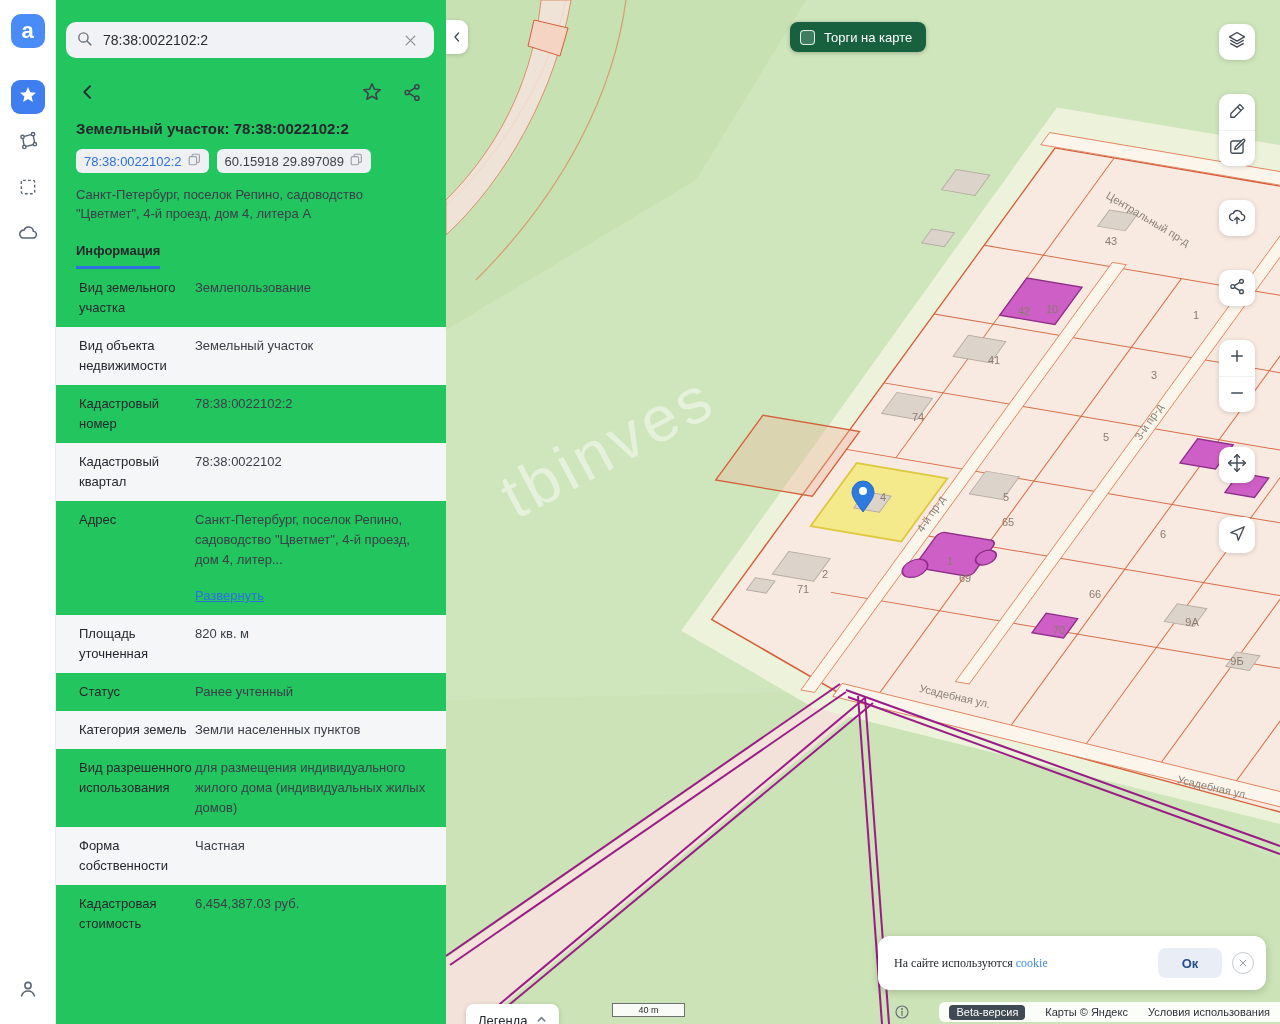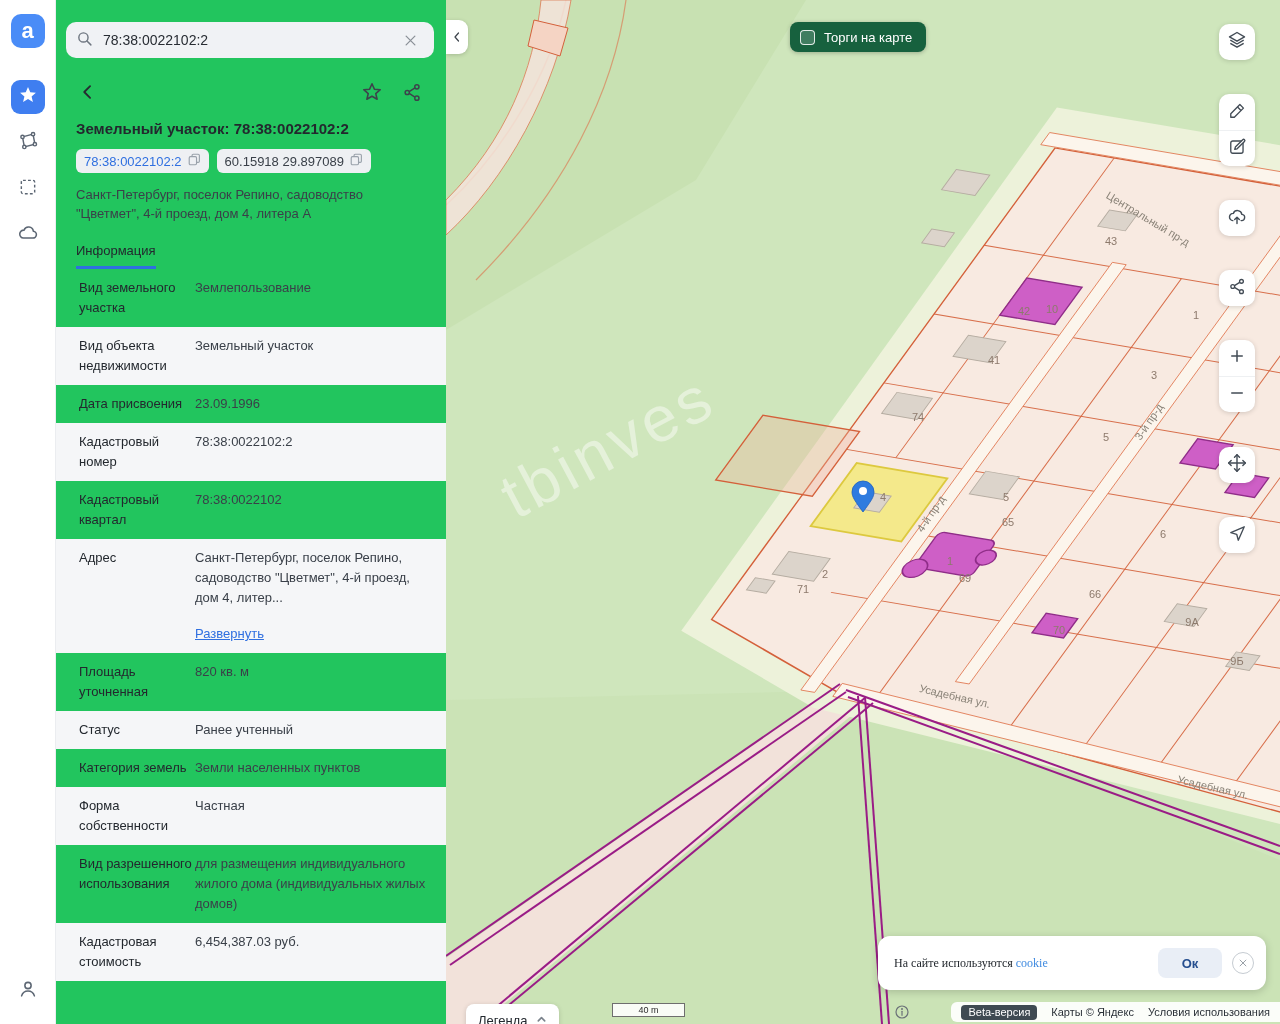--- a/index.html
+++ b/index.html
@@ -26,21 +26,21 @@
   .head-row { display:flex; align-items:center; margin:20px 20px 0 18px; }
   .icon-btn { width:28px; height:28px; display:flex; align-items:center; justify-content:center; cursor:pointer; }
   .head-row .spacer { flex:1; }
   .head-row .icon-btn + .icon-btn { margin-left:12px; }
   .title { margin:14px 20px 0; font-size:15px; font-weight:bold; color:#23282e; }
   .chips { display:flex; gap:8px; margin:12px 20px 0; }
   .chip { display:flex; align-items:center; gap:6px; background:#eef0f3; border-radius:6px; padding:4px 8px; font-size:13px; color:#3a4049; cursor:pointer; }
   .chip.blue span.txt { color:#2f6fe0; }
   .address { margin:12px 20px 0; font-size:13px; line-height:19px; color:#3a4049; }
   .tab-bar { margin-top:18px; padding-left:20px; }
-  .tab { display:inline-block; font-size:13px; font-weight:normal; color:#23282e; padding-bottom:8px; border-bottom:3px solid #2f6fe0; cursor:pointer; }
+  .tab { display:inline-block; font-size:13px; font-weight:bold; color:#23282e; padding-bottom:8px; border-bottom:3px solid #2f6fe0; cursor:pointer; }
   .rows { margin-top:0; }
   .row { display:flex; padding:9px 20px 9px 23px; }
   .row:nth-child(even) { background:#f5f6f8; }
   .row .lbl { width:116px; flex:none; font-size:13px; line-height:20px; color:#23282e; }
   .row .val { flex:1; font-size:13px; line-height:20px; color:#3a4049; }
   .row .val a { color:#2f6fe0; text-decoration:underline; cursor:pointer; display:inline-block; margin-top:16px; }
   
   .map { position:relative; width:834px; height:1024px; overflow:hidden; flex:none; background:#cfe6bc; }
   .map svg.base { position:absolute; left:0; top:0; }
   .ovl { position:absolute; z-index:5; }
@@ -59,21 +59,21 @@
   .cookie { left:432px; top:936px; width:388px; height:54px; background:#fff; border-radius:12px;
             box-shadow:0 2px 8px rgba(0,0,0,.18); display:flex; align-items:center; gap:10px; padding:0 12px 0 16px; }
   .cookie .txt { flex:1; font-size:12px; color:#23282e;font-family:Liberation Serif, serif; }
   .cookie .txt a { color:#3f8ae0; cursor:pointer; text-decoration:none; }
   .cookie .ok { width:64px; height:30px; border-radius:8px; background:#e9eef6; color:#254e8f; font-size:13px; font-weight:bold;
                 display:flex; align-items:center; justify-content:center; cursor:pointer; }
   .cookie .close { width:22px; height:22px; border-radius:50%; border:1.5px solid #c6ccd2; display:flex; align-items:center; justify-content:center; cursor:pointer; }
   .scalebar { left:166px; top:1003px; width:73px; height:14px; background:rgba(255,255,255,.88); border:1px solid #6e6e6e;
               font-size:9px; color:#2c2c2c; display:flex; align-items:center; justify-content:center; }
   .attrib { right:0; bottom:2px; height:20px; background:rgba(255,255,255,.92); border-radius:6px 0 0 6px;
-            display:flex; align-items:center; gap:14px; padding:0 10px 0 10px; font-size:11px; color:#2b3138; }
+            display:flex; align-items:center; gap:20px; padding:0 10px 0 10px; font-size:11px; color:#2b3138; }
   .beta { background:#3f4a52; color:#fff; font-size:11px; border-radius:4px; padding:1px 7px 2px; }
   .attrib a { color:#2b3138; text-decoration:none; cursor:pointer; }
   .info-circle { left:448px; top:1004px; width:16px; height:16px; }
 </style>
 </head>
 <body>
 
 <div class="rail">
   <div class="logo">
       <span>a</span>
@@ -190,24 +190,20 @@
   <div class="rows">
     <div class="row">
         <div class="lbl">Вид земельного участка</div>
         <div class="val">Землепользование</div>
       </div>
     <div class="row">
         <div class="lbl">Вид объекта недвижимости</div>
         <div class="val">Земельный участок</div>
       </div>
     <div class="row">
-        <div class="lbl">Дата присвоения</div>
-        <div class="val">23.09.1996</div>
-      </div>
-    <div class="row">
         <div class="lbl">Кадастровый номер</div>
         <div class="val">78:38:0022102:2</div>
       </div>
     <div class="row">
         <div class="lbl">Кадастровый квартал</div>
         <div class="val">78:38:0022102</div>
       </div>
     <div class="row">
       <div class="lbl">Адрес</div>
       <div class="val"><span>Санкт-Петербург, поселок Репино, садоводство "Цветмет", 4-й проезд, дом 4, литер...</span><br>
@@ -220,26 +216,26 @@
       </div>
     <div class="row">
         <div class="lbl">Статус</div>
         <div class="val">Ранее учтенный</div>
       </div>
     <div class="row">
         <div class="lbl">Категория земель</div>
         <div class="val">Земли населенных пунктов</div>
       </div>
     <div class="row">
+        <div class="lbl">Вид разрешенного использования</div>
+        <div class="val">для размещения индивидуального жилого дома (индивидуальных жилых домов)</div>
+      </div>
+    <div class="row">
         <div class="lbl">Форма собственности</div>
         <div class="val">Частная</div>
-      </div>
-    <div class="row">
-        <div class="lbl">Вид разрешенного использования</div>
-        <div class="val">для размещения индивидуального жилого дома (индивидуальных жилых домов)</div>
       </div>
     <div class="row">
         <div class="lbl">Кадастровая стоимость</div>
         <div class="val">6,454,387.03 руб.</div>
       </div>
   </div>
 </div>
 
 <div class="map">
   <svg class="base" width="834" height="1024" viewBox="0 0 834 1024">

